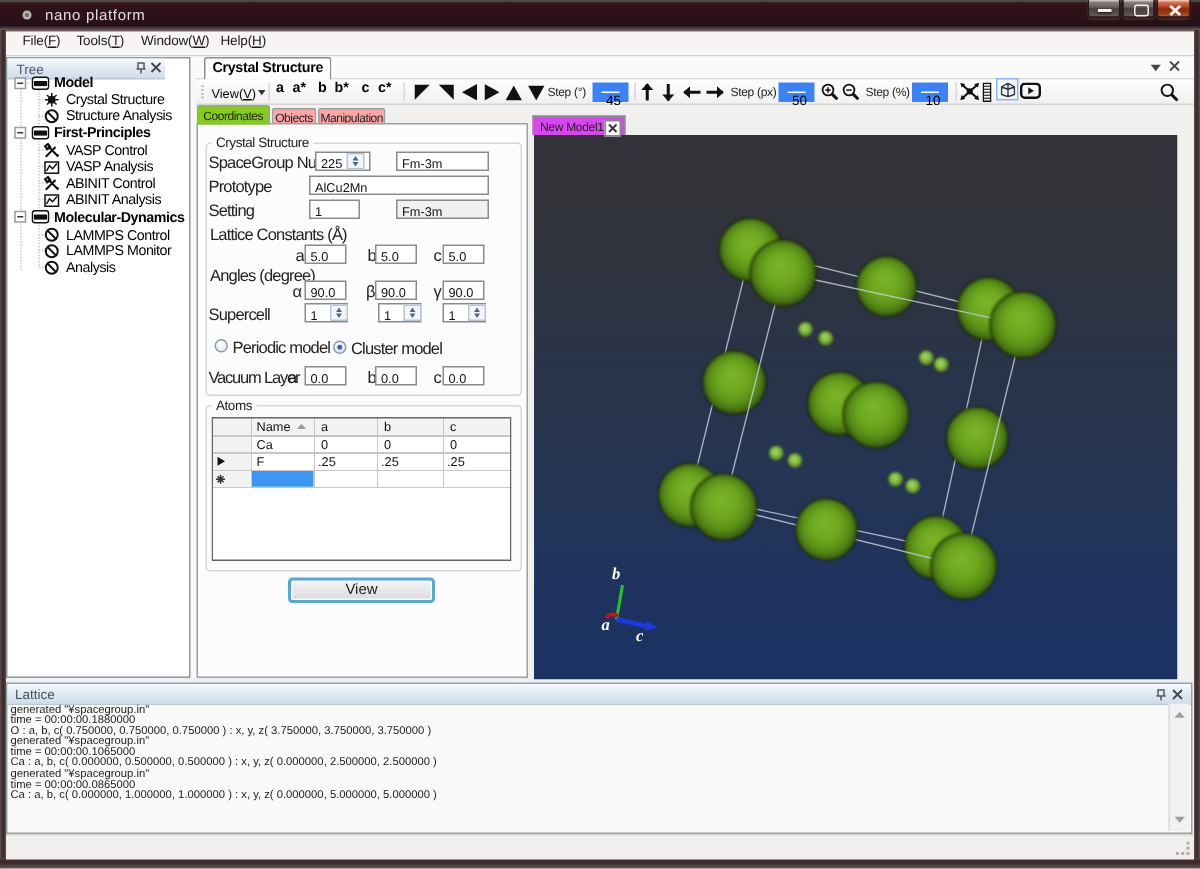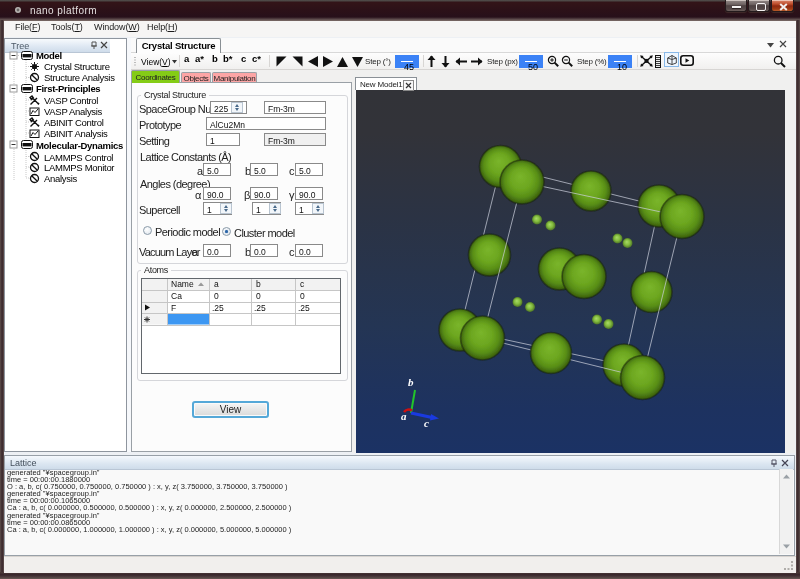--- a/index.html
+++ b/index.html
@@ -54,26 +54,26 @@
 .glabel{font-size:9px;letter-spacing:-0.3px;color:#222;background:#fcfcfc;padding:0 3px;z-index:3;}
 .flabel{font-size:11px;color:#222;z-index:3;letter-spacing:-0.55px;}
 .fld{background:#fff;border:1px solid #8a8a8a;box-sizing:border-box;font-size:8.5px;
   padding:1.5px 0 0 3px;z-index:3;color:#111;}
 .spin{width:12px;height:11px;z-index:4;background:#f2f6fa;border:1px solid #b8c4d0;box-sizing:border-box;}
 .spin:before{content:"";position:absolute;left:2.5px;top:1px;border-left:2.5px solid transparent;border-right:2.5px solid transparent;border-bottom:3px solid #4a6a8a;}
 .spin:after{content:"";position:absolute;left:2.5px;bottom:1px;border-left:2.5px solid transparent;border-right:2.5px solid transparent;border-top:3px solid #4a6a8a;}
 .radio{width:9px;height:9px;border:1px solid #8a9aA8;border-radius:50%;box-sizing:border-box;
   background:radial-gradient(circle at 40% 35%,#fff,#dce4ec);z-index:3;}
 .radio.on:before{content:"";position:absolute;left:2px;top:2px;width:3px;height:3px;border-radius:50%;background:#2c66a8;box-shadow:0 0 1px #2c66a8;}
-#viewbtn{left:192px;top:385px;width:77px;height:17px;z-index:4;
+#viewbtn{left:192px;top:385px;width:98px;height:17px;z-index:4;
   border:2px solid #55a8d8;border-radius:3px;box-sizing:border-box;
   box-shadow:inset 0 0 0 1px #fafafa;
   background:linear-gradient(180deg,#f5f5f5,#e6e6e6 55%,#dadada);
-  font-size:10px;text-align:center;line-height:13px;color:#222;margin-top:16px;}
-#modeltab{left:355px;top:77px;width:62px;height:13px;background:#ffffff;
+  font-size:10px;text-align:center;line-height:13px;color:#222;}
+#modeltab{left:355px;top:77px;width:62px;height:13px;background:#d946ef;
   border:1px solid #8a9096;border-bottom:none;box-sizing:border-box;z-index:2;
   font-size:8px;color:#222;padding:2px 0 0 4px;letter-spacing:-0.2px;}
 #outpanel{left:4px;top:455px;width:791px;height:101px;background:#f9f9f9;
   border:1px solid #98a0a8;box-sizing:border-box;}
 #outhdr{position:absolute;left:0;top:0;right:0;height:13px;
   background:linear-gradient(180deg,#f5f9fd,#dbe6f1 60%,#cedcea);border-bottom:1px solid #b9c6d5;}
 #outhdr span{position:absolute;left:5px;top:2px;font-size:9px;color:#44505c;}
 #outtext{position:absolute;left:2px;top:13px;font-size:7.5px;line-height:7.1px;color:#222;
   white-space:nowrap;font-family:"Liberation Sans",sans-serif;transform-origin:0 0;}
 #outscroll{position:absolute;right:1px;top:13px;width:13px;bottom:1px;background:#f1f1f1;border-left:1px solid #d8d8d8;}

